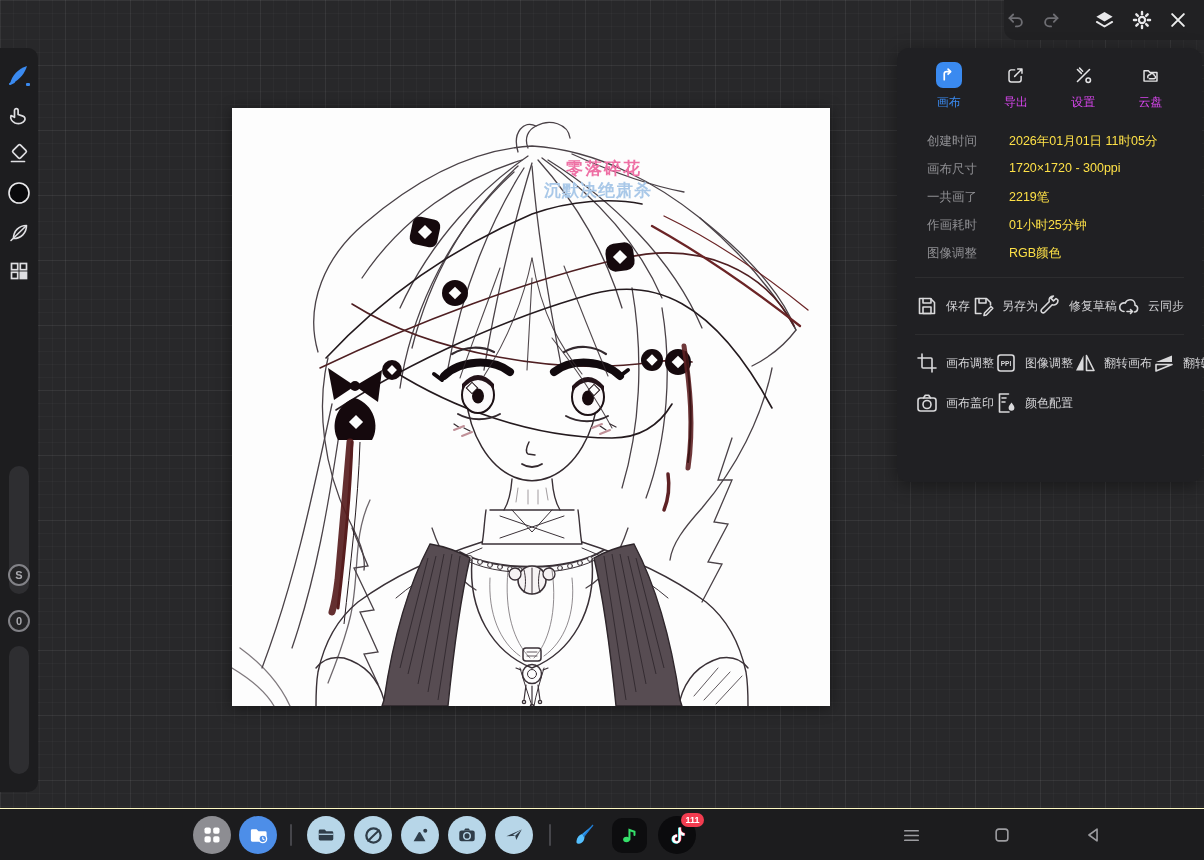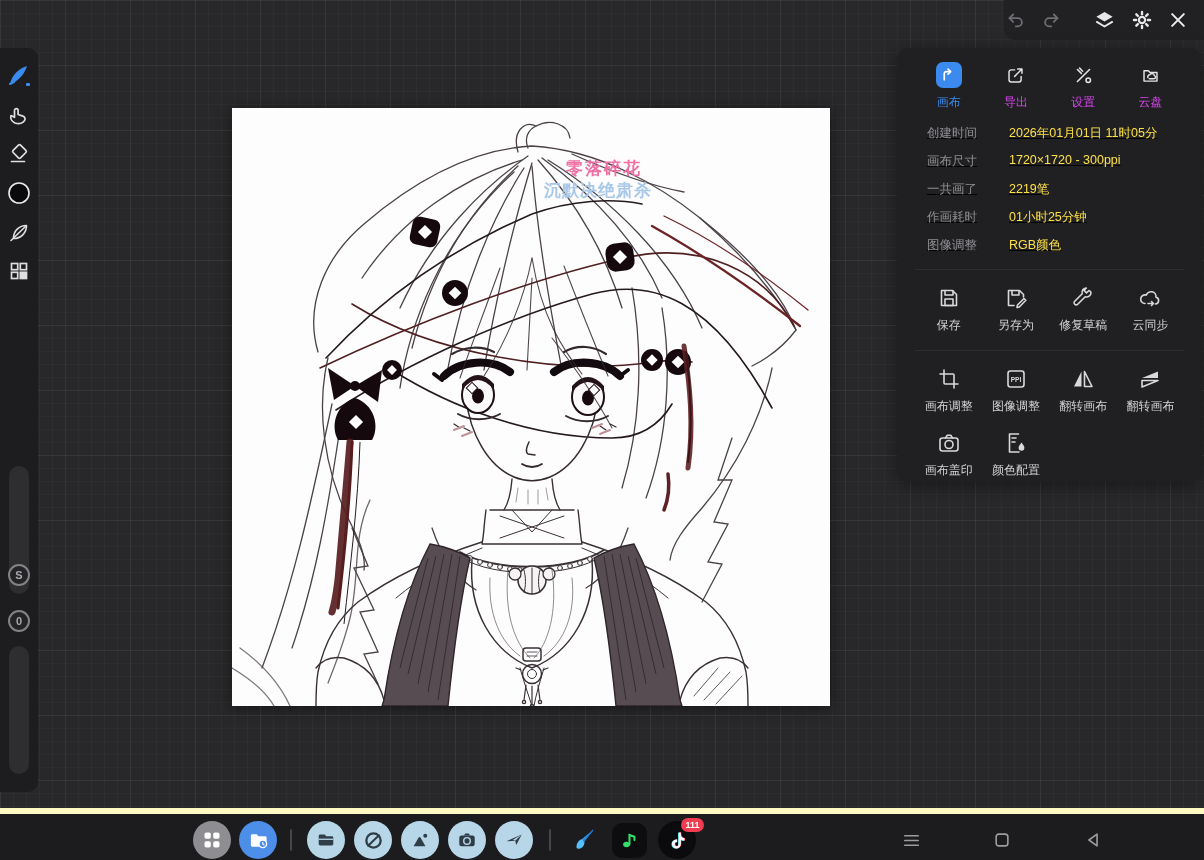--- a/index.html
+++ b/index.html
@@ -60,35 +60,35 @@
     background:#202023; border-radius:12px; box-shadow:0 4px 18px rgba(0,0,0,.4);
     padding:14px 18px 0 18px;
   }
   .tabs { display:flex;align-items:flex-end; }
   .tab { flex:1; display:flex; flex-direction:column; align-items:center; gap:6px; cursor:pointer; }
   .tab-icon { width:26px; height:26px; border-radius:7px; display:flex; align-items:center; justify-content:center; }
   .tab.active .tab-icon { background:#3a8af0; }
   .tab-label { font-size:12px; color:#d946ef; }
   .tab.active .tab-label { color:#3a8af0; }
 
-  .info-list { margin-top:8px;text-decoration:underline; }
+  .info-list { margin-top:16px; }
   .info-row { display:flex; padding:5.5px 12px; font-size:12.5px; }
   .info-label { width:82px; color:#8f8f93; flex-shrink:0; }
   .info-value { color:#fde047; }
 
   .panel-divider { border:none; border-top:1px solid rgba(255,255,255,.06); margin:10px 0; }
 
   .actions { display:grid; grid-template-columns:repeat(4,1fr); }
-  .action { display:flex; flex-direction:column; align-items:center; gap:7px; padding:6px 0; cursor:pointer; }
+  .action { display:flex; flex-direction:row; align-items:center; gap:7px; padding:6px 0; cursor:pointer; }
   .action-label { font-size:12px; color:#d2d2d5; white-space:nowrap; }
 
   
   .taskbar {
     position:absolute; left:0; bottom:0; width:1204px; height:52px;
-    background:#1c1c1e; border-top:6px solid #fef9c3;
+    background:#1c1c1e; border-top:1px solid #fef9c3;
   }
   .dock-item { position:absolute; top:7px; width:38px; height:38px; border-radius:50%;
     display:flex; align-items:center; justify-content:center; cursor:pointer; }
   .dock-divider { position:absolute; top:15px; width:2px; height:22px; background:#45454a; border-radius:1px; }
   .circle-gray { background:#8d8d92; }
   .circle-blue { background:#4d8ee8; }
   .circle-pale { background:#b7d6e8; }
   .circle-black { background:#0b0b0d; }
   .squircle-black { background:#0d0d0f; border-radius:10px; width:35px; height:35px; }
   .app-badge {

